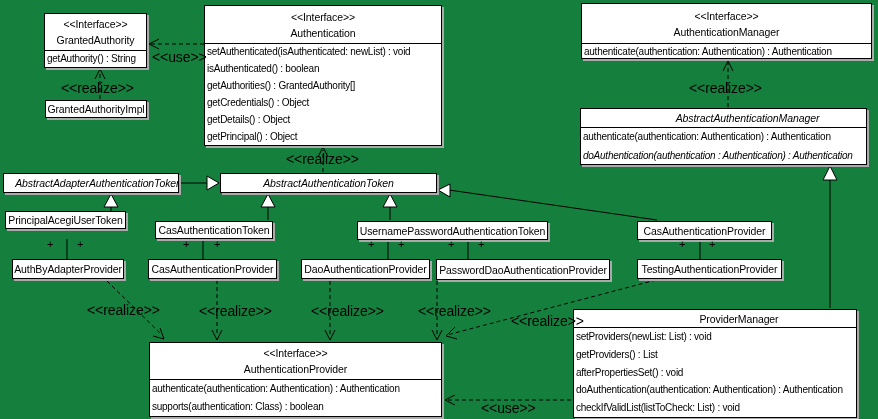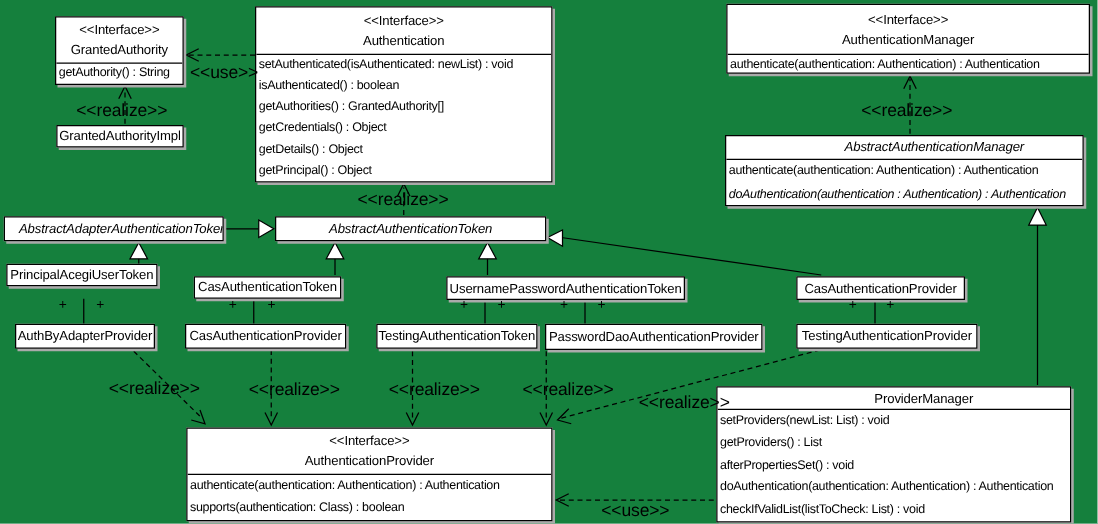--- a/index.html
+++ b/index.html
@@ -190,21 +190,21 @@
     <div class="nm">CasAuthenticationProvider</div>
   </div>
 
   <div class="box" style="left:12px;top:259px;width:112px;height:20px;">
     <div class="nm">AuthByAdapterProvider</div>
   </div>
   <div class="box" style="left:148px;top:259px;width:129px;height:20px;">
     <div class="nm">CasAuthenticationProvider</div>
   </div>
   <div class="box" style="left:301px;top:259px;width:129px;height:20px;">
-    <div class="nm">TestingAuthenticationToken</div>
+    <div class="nm">DaoAuthenticationProvider</div>
   </div>
   <div class="box" style="left:436px;top:259px;width:174px;height:21px;">
     <div class="nm">PasswordDaoAuthenticationProvider</div>
   </div>
   <div class="box" style="left:637px;top:259px;width:145px;height:20px;">
     <div class="nm">TestingAuthenticationProvider</div>
   </div>
 
   <div class="box" style="left:573px;top:309px;width:284px;height:109px;">
     <div class="t1" style="height:17px;">ProviderManager</div>

